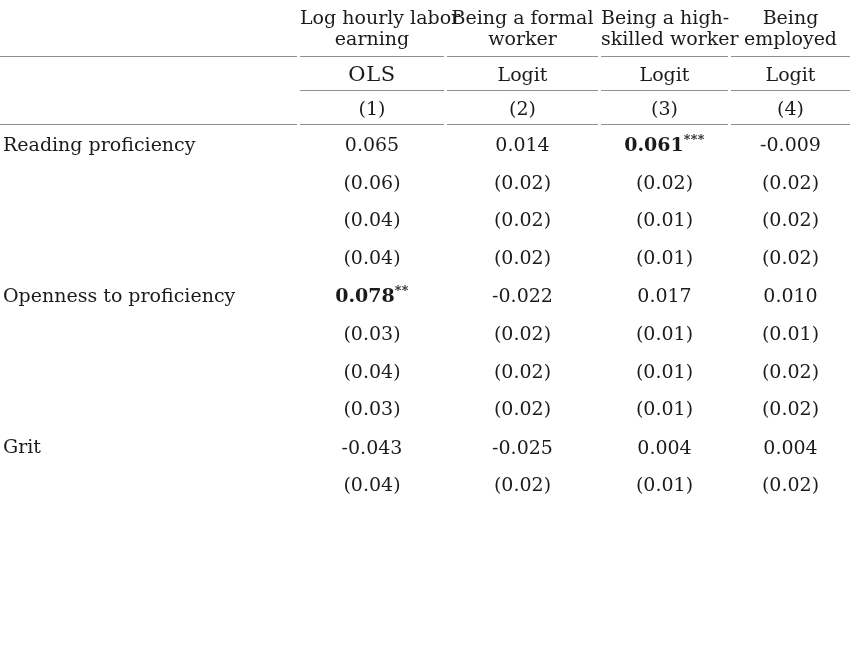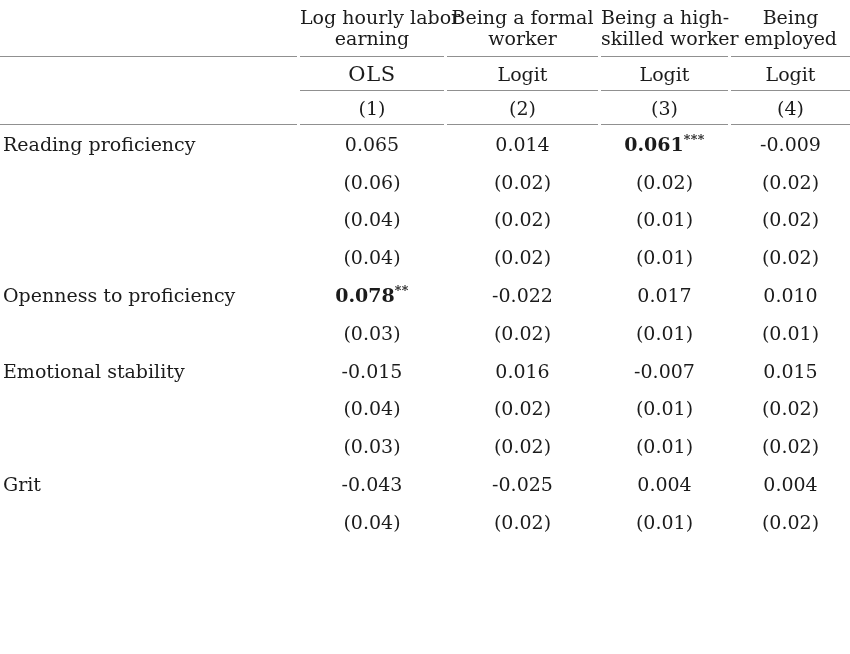--- a/index.html
+++ b/index.html
@@ -133,27 +133,20 @@
           <td class="data-col"><span class="val">0.017</span><span class="stars"></span></td>
           <td class="data-col"><span class="val">0.010</span><span class="stars"></span></td>
         </tr>
         <tr class="se-row">
           <td class="label-col"></td>
           <td class="data-col">(0.03)</td>
           <td class="data-col">(0.02)</td>
           <td class="data-col">(0.01)</td>
           <td class="data-col">(0.01)</td>
         </tr>
-        <tr class="coef-row">
-          <td class="label-col">Emotional stability</td>
-          <td class="data-col"><span class="val">-0.015</span><span class="stars"></span></td>
-          <td class="data-col"><span class="val">0.016</span><span class="stars"></span></td>
-          <td class="data-col"><span class="val">-0.007</span><span class="stars"></span></td>
-          <td class="data-col"><span class="val">0.015</span><span class="stars"></span></td>
-        </tr>
         <tr class="se-row">
           <td class="label-col"></td>
           <td class="data-col">(0.04)</td>
           <td class="data-col">(0.02)</td>
           <td class="data-col">(0.01)</td>
           <td class="data-col">(0.02)</td>
         </tr>
         <tr class="se-row">
           <td class="label-col"></td>
           <td class="data-col">(0.03)</td>

